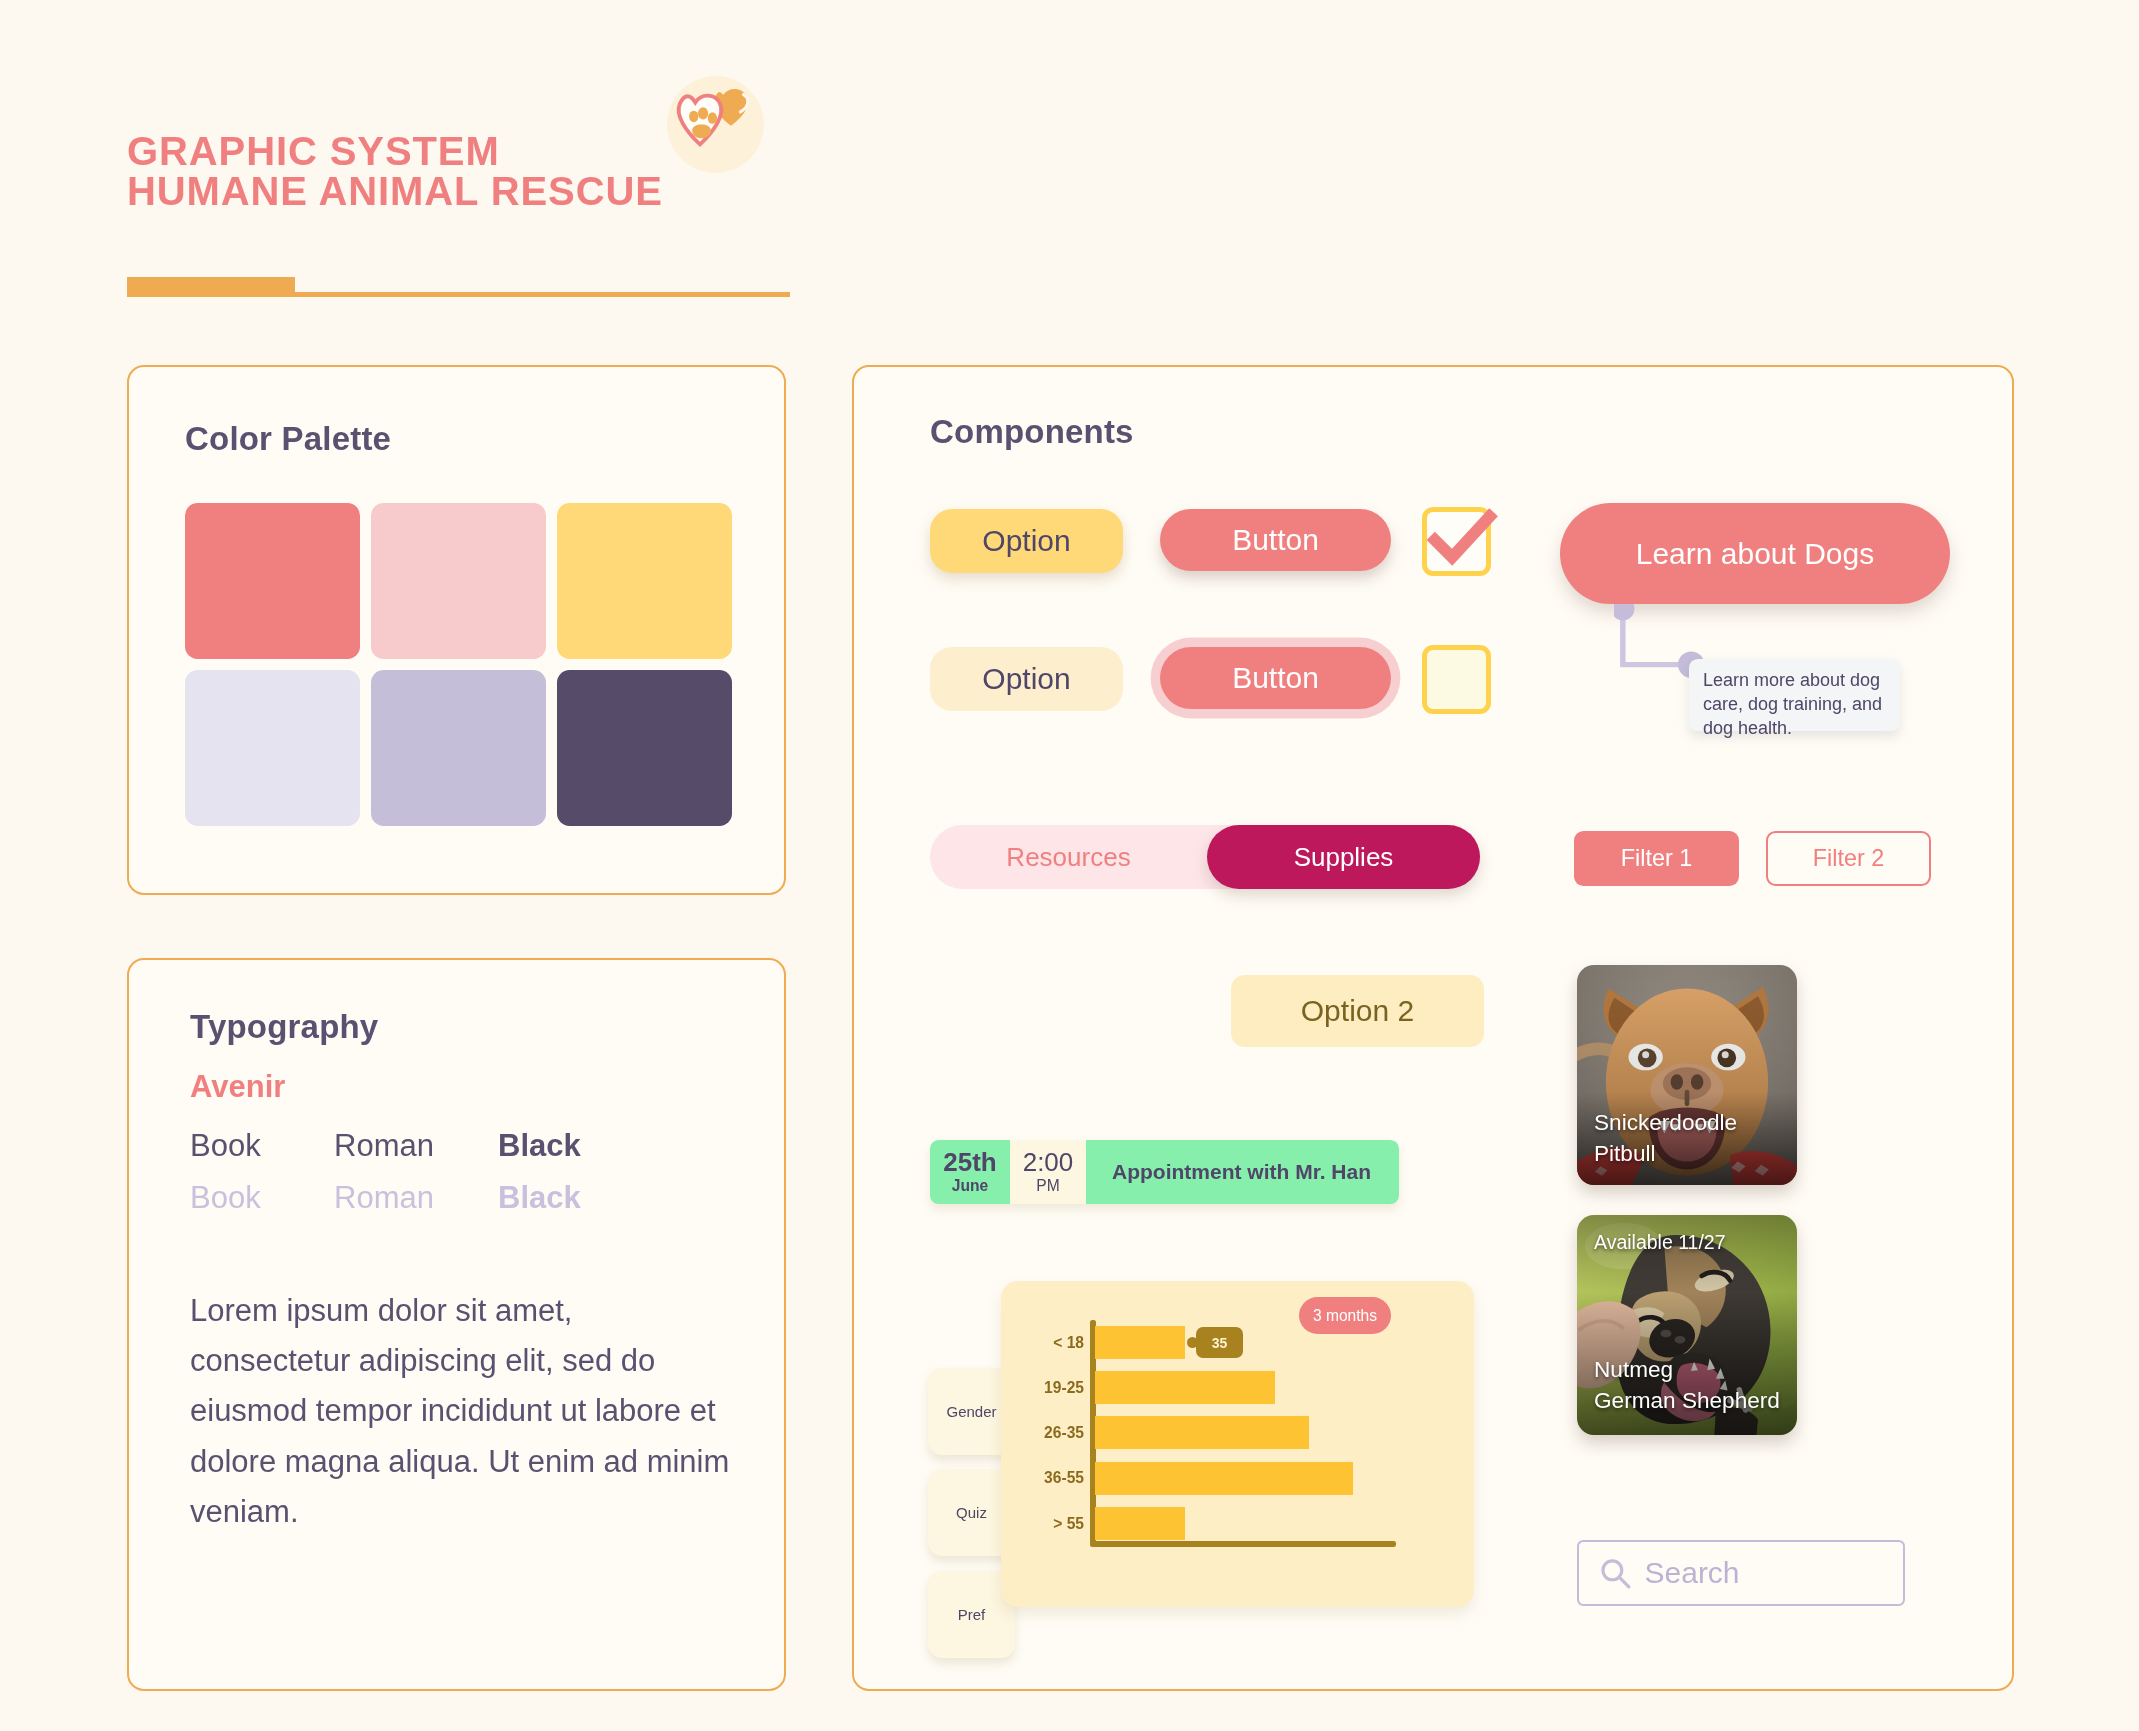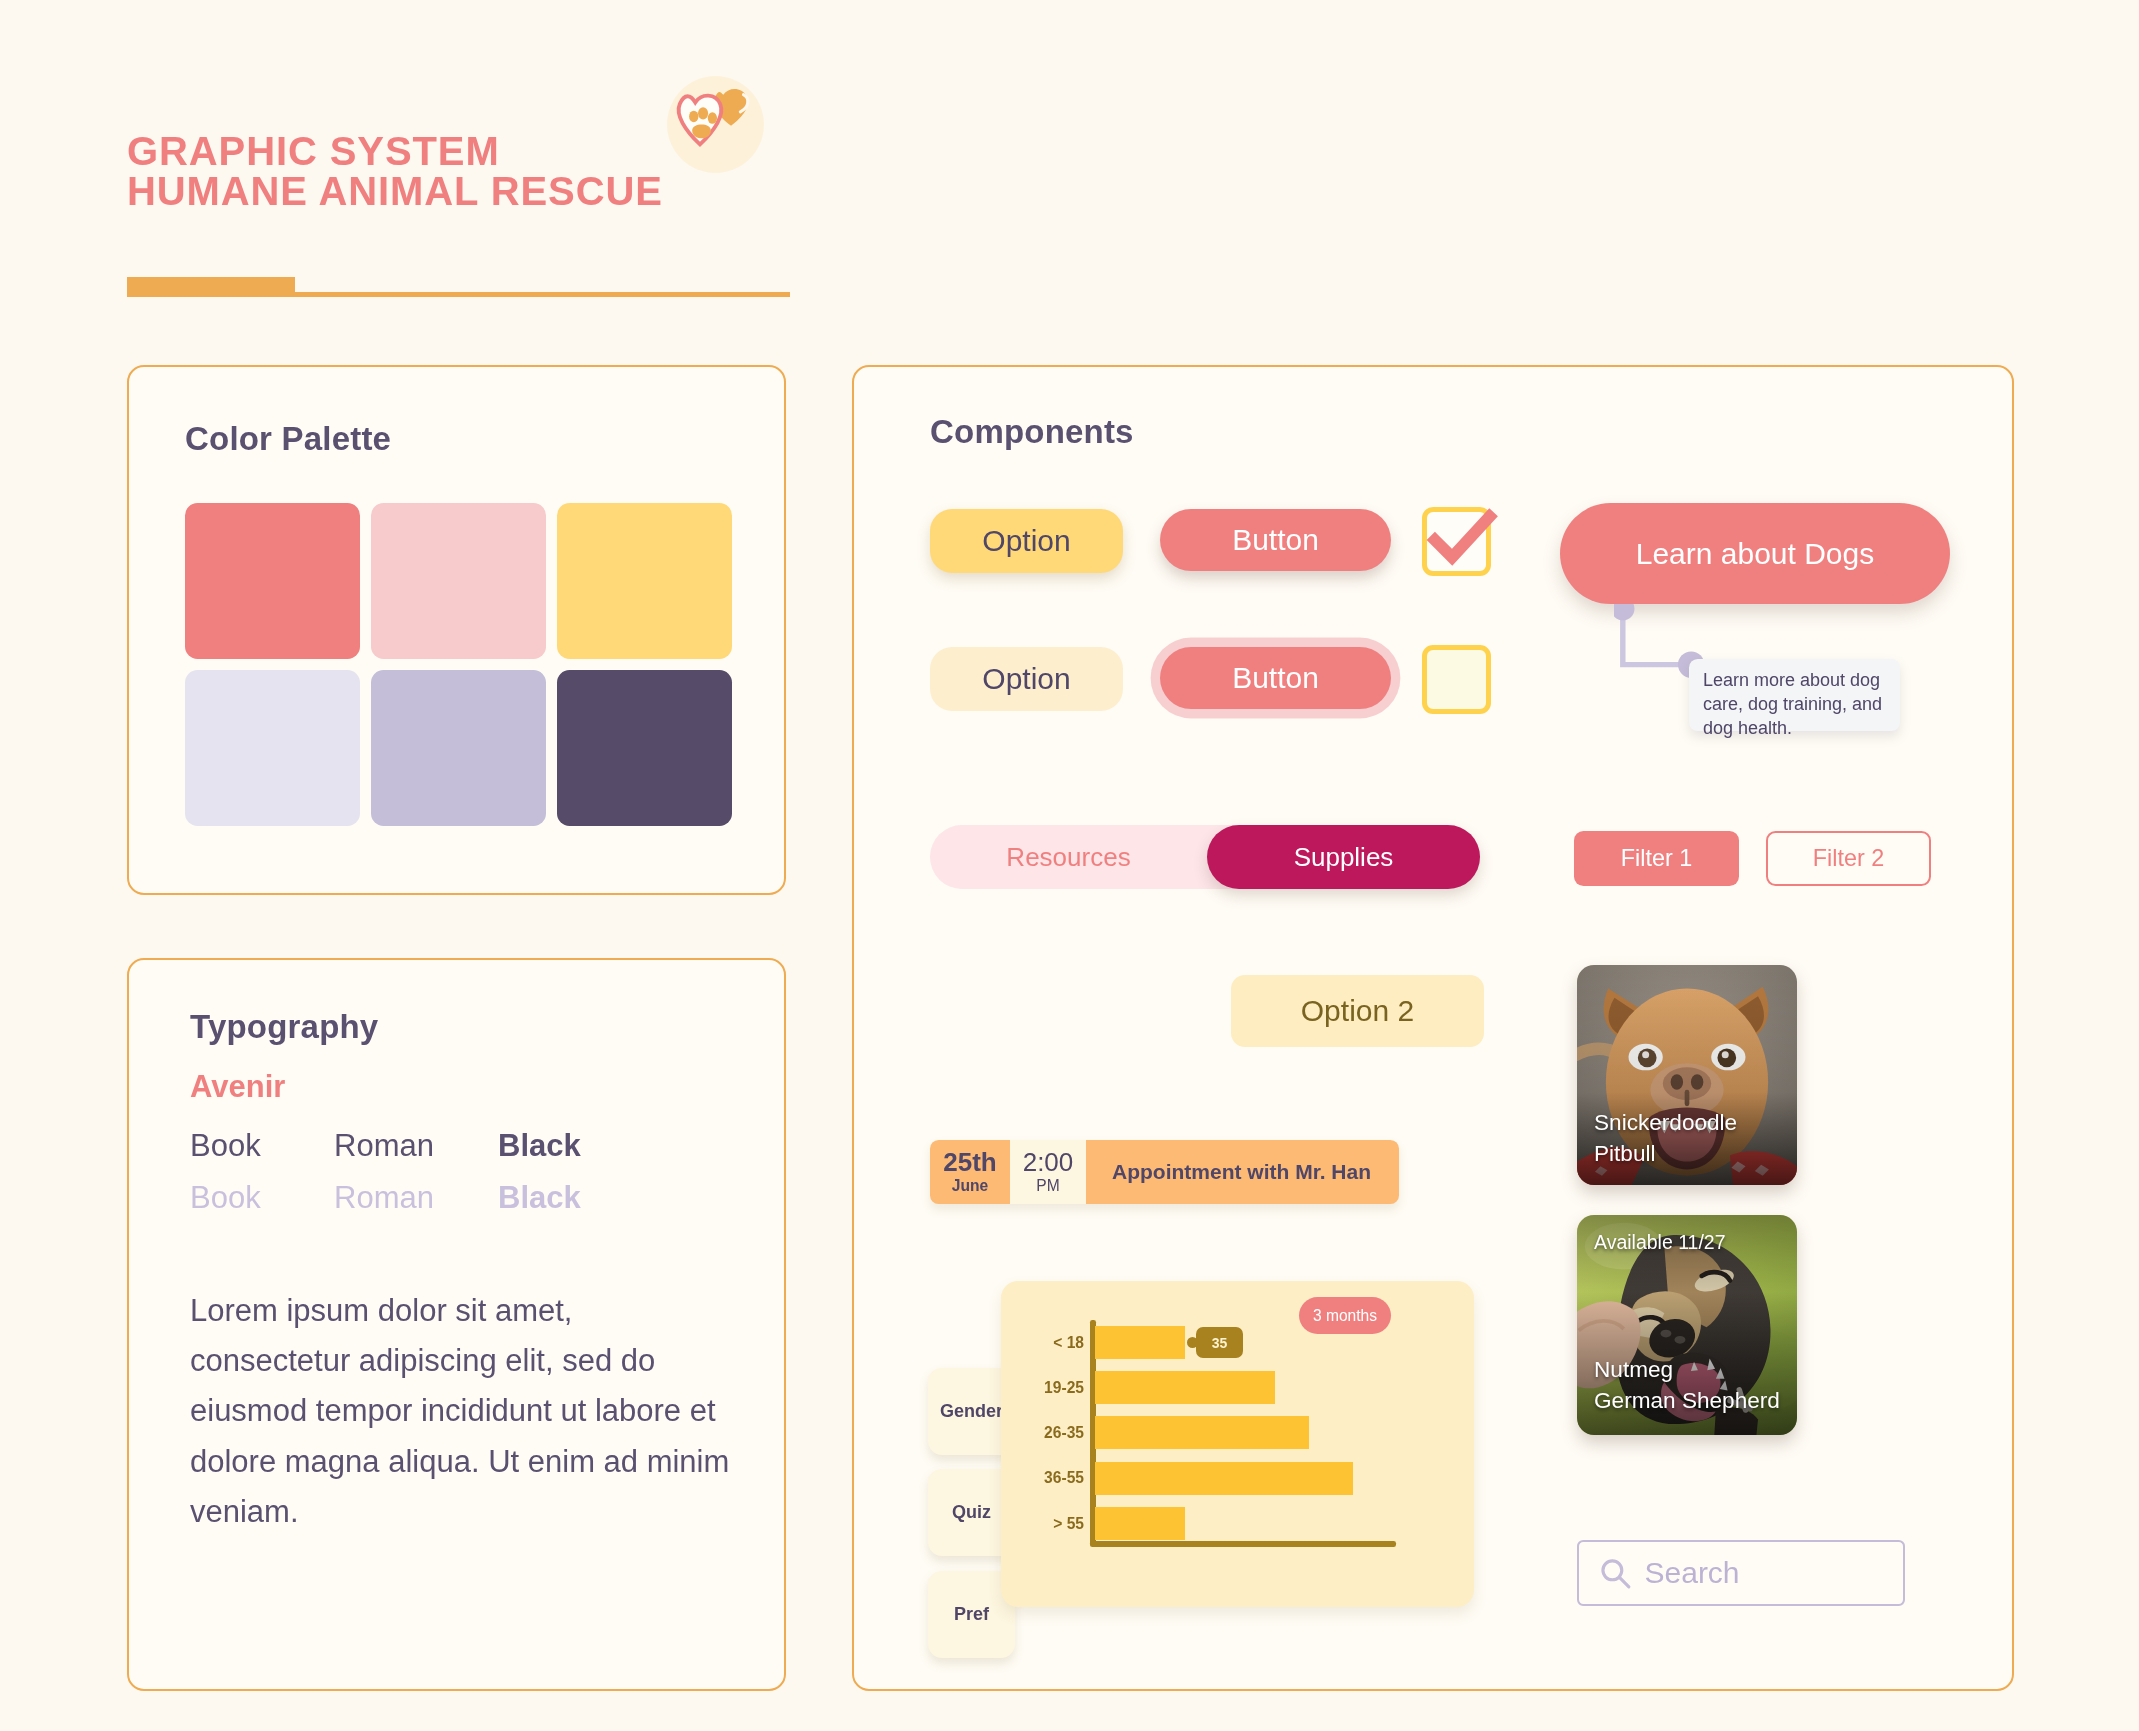--- a/index.html
+++ b/index.html
@@ -85,37 +85,37 @@
     border: 2.3px solid #f08080; color: #f08080; }
 
   .tab-opt { position: absolute; display: flex; align-items: center; justify-content: center;
     height: 72px; border-radius: 14px; font-size: 30px; }
   #tab-opt-1 { left: 930px; top: 975px; width: 253px; background: #ffd977; color: #7a5f12;
     font-weight: bold; box-shadow: 0 8.6px 15.6px rgba(140,110,60,.25); }
   #tab-opt-2 { left: 1231px; top: 975px; width: 253px; background: #fdedc0; color: #7a6320; }
 
   #appointment { position: absolute; left: 930px; top: 1140px; width: 469px; height: 64px;
     border-radius: 8.6px; overflow: hidden; display: flex; align-items: stretch;
-    background: #fdba74; box-shadow: 0 5.5px 10px rgba(150,130,80,.14); }
+    background: #86efac; box-shadow: 0 5.5px 10px rgba(150,130,80,.14); }
   .appt-date { width: 80px; display: flex; flex-direction: column; align-items: center;
     justify-content: center; }
   .appt-time { width: 76px; background: #fdf7e2; display: flex; flex-direction: column;
     align-items: center; justify-content: center; }
   .appt-big { font-size: 26px; font-weight: bold; color: #4f4668; line-height: 1.05; }
   .appt-big.thin { font-weight: normal; }
   .appt-small { font-size: 15.6px; font-weight: bold; color: #4f4668; margin-top: 1.6px; }
   .appt-small.thin { font-weight: normal; }
   .appt-label { flex: 1; display: flex; align-items: center; padding-left: 26px;
     font-size: 21px; font-weight: bold; color: #4f4668; }
 
   #chart-panel { position: absolute; left: 1001px; top: 1281px; width: 473px; height: 326px;
     background: #fdeec5; border-radius: 17px; box-shadow: 0 7px 14px rgba(150,130,80,.14); }
   .chart-side-tab { position: absolute; left: 928px; width: 87px; height: 87px;
     background: #fdf6e0; border-radius: 14px; display: flex; align-items: center; justify-content: center;
-    font-size: 18px; color: #4f4668; box-shadow: 0 5.5px 9.4px rgba(150,130,80,.17); font-weight: bold; }
+    font-size: 15px; color: #4f4668; box-shadow: 0 5.5px 9.4px rgba(150,130,80,.17); }
   #side-tab-0 { top: 1368px; }
   #side-tab-1 { top: 1469px; }
   #side-tab-2 { top: 1571px; }
 
   #months-badge { position: absolute; left: 1299px; top: 1297px; width: 92px; height: 37px;
     background: #f08080; border-radius: 18.7px; display: flex; align-items: center; justify-content: center;
     color: #fff; font-size: 15.6px; }
 
   .chart-plot { position: absolute; left: 1095px; top: 1320px; width: 343px; height: 250px; }
   .chart-cat { position: absolute; right: 100%; margin-right: 11px; font-size: 15.6px;

